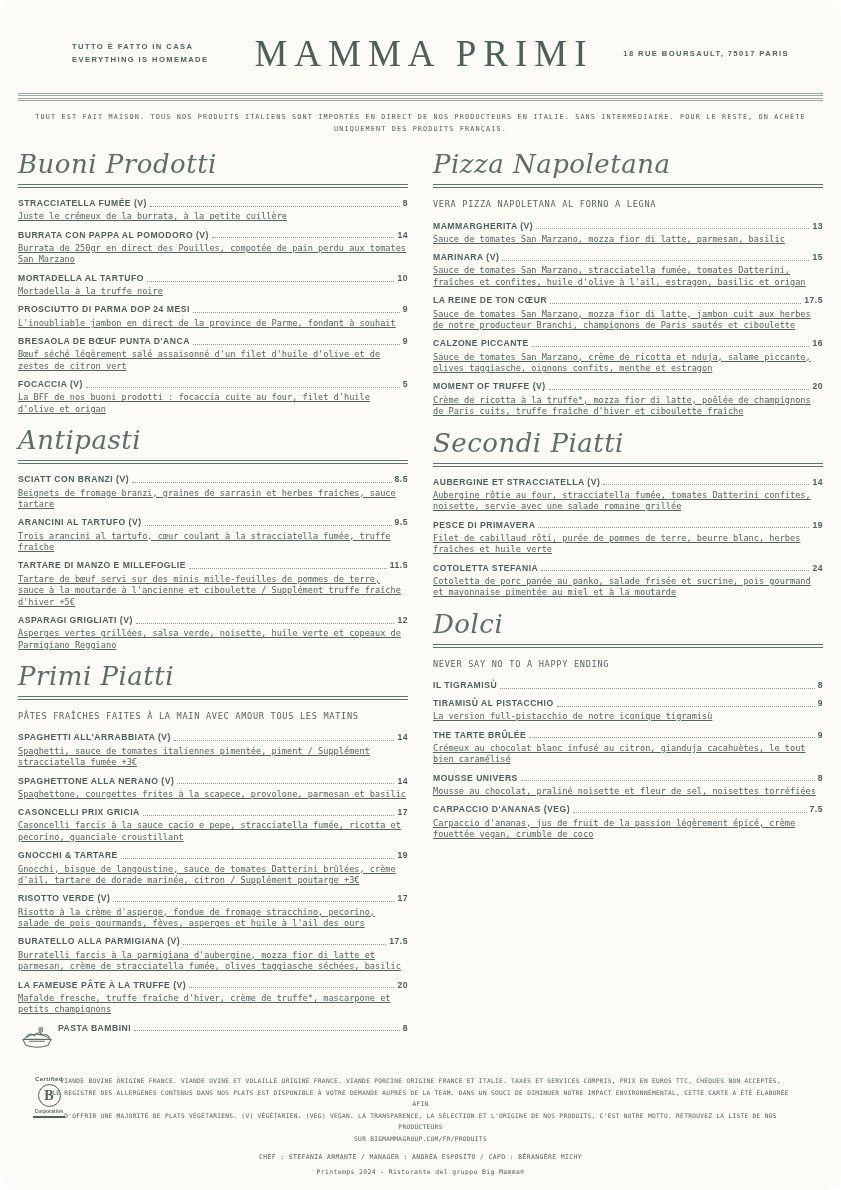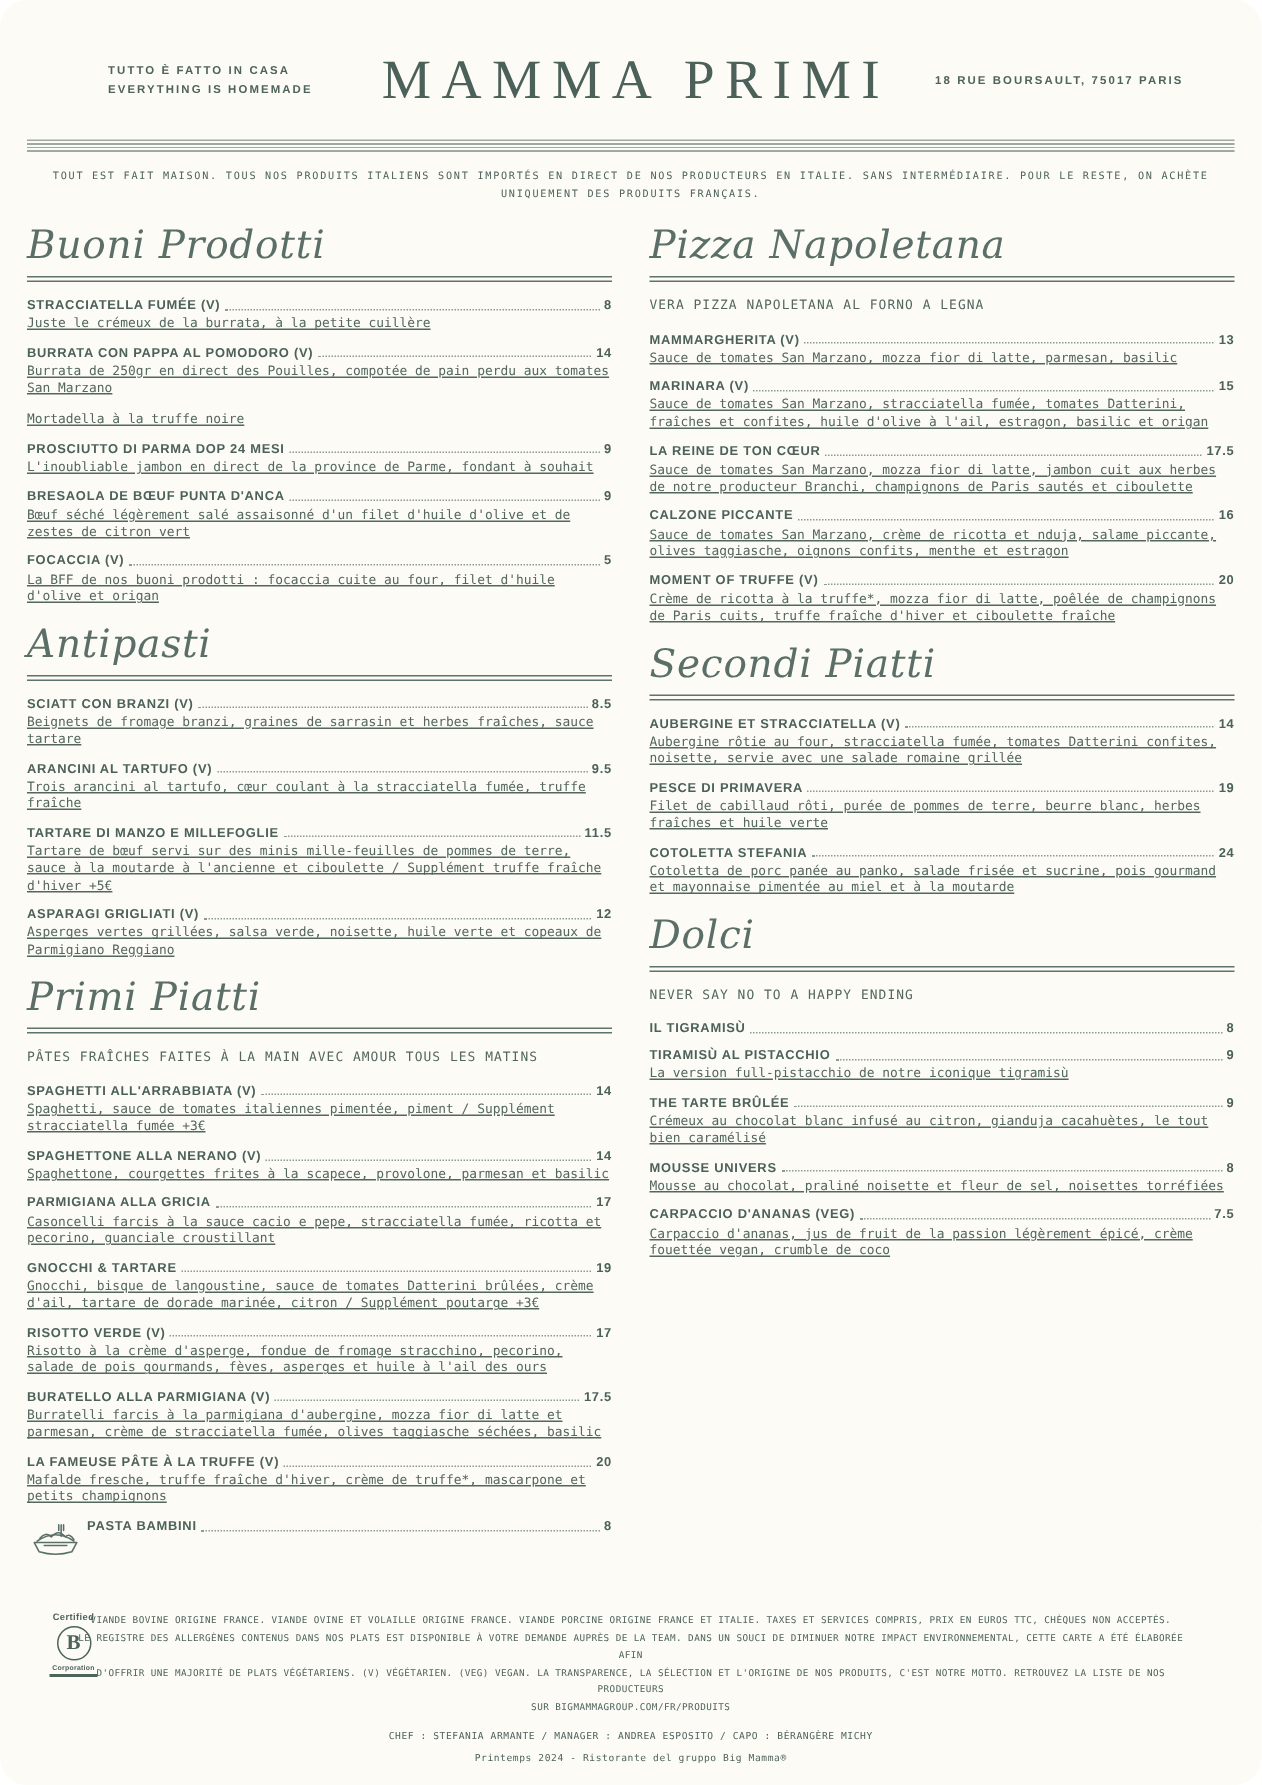--- a/index.html
+++ b/index.html
@@ -120,20 +120,25 @@
               <div class="item-row">
                 <span class="item-name">BURRATA CON PAPPA AL POMODORO (V)</span>
                 <span class="leader"></span>
                 <span class="item-price">14</span>
               </div>
               <p class="item-desc">Burrata de 250gr en direct des Pouilles, compotée de pain perdu aux tomates San Marzano</p>
             </div>
           </div>
           <div class="menu-item">
             <div class="item-main">
+              <div class="item-row">
+                <span class="item-name">MORTADELLA AL TARTUFO</span>
+                <span class="leader"></span>
+                <span class="item-price">10</span>
+              </div>
               <p class="item-desc">Mortadella à la truffe noire</p>
             </div>
           </div>
           <div class="menu-item">
             <div class="item-main">
               <div class="item-row">
                 <span class="item-name">PROSCIUTTO DI PARMA DOP 24 MESI</span>
                 <span class="leader"></span>
                 <span class="item-price">9</span>
               </div>
@@ -225,21 +230,21 @@
                 <span class="item-name">SPAGHETTONE ALLA NERANO (V)</span>
                 <span class="leader"></span>
                 <span class="item-price">14</span>
               </div>
               <p class="item-desc">Spaghettone, courgettes frites à la scapece, provolone, parmesan et basilic</p>
             </div>
           </div>
           <div class="menu-item">
             <div class="item-main">
               <div class="item-row">
-                <span class="item-name">PARMIGIANA ALLA GRICIA</span>
+                <span class="item-name">CASONCELLI PRIX GRICIA</span>
                 <span class="leader"></span>
                 <span class="item-price">17</span>
               </div>
               <p class="item-desc">Casoncelli farcis à la sauce cacio e pepe, stracciatella fumée, ricotta et pecorino, guanciale croustillant</p>
             </div>
           </div>
           <div class="menu-item">
             <div class="item-main">
               <div class="item-row">
                 <span class="item-name">GNOCCHI &amp; TARTARE</span>

